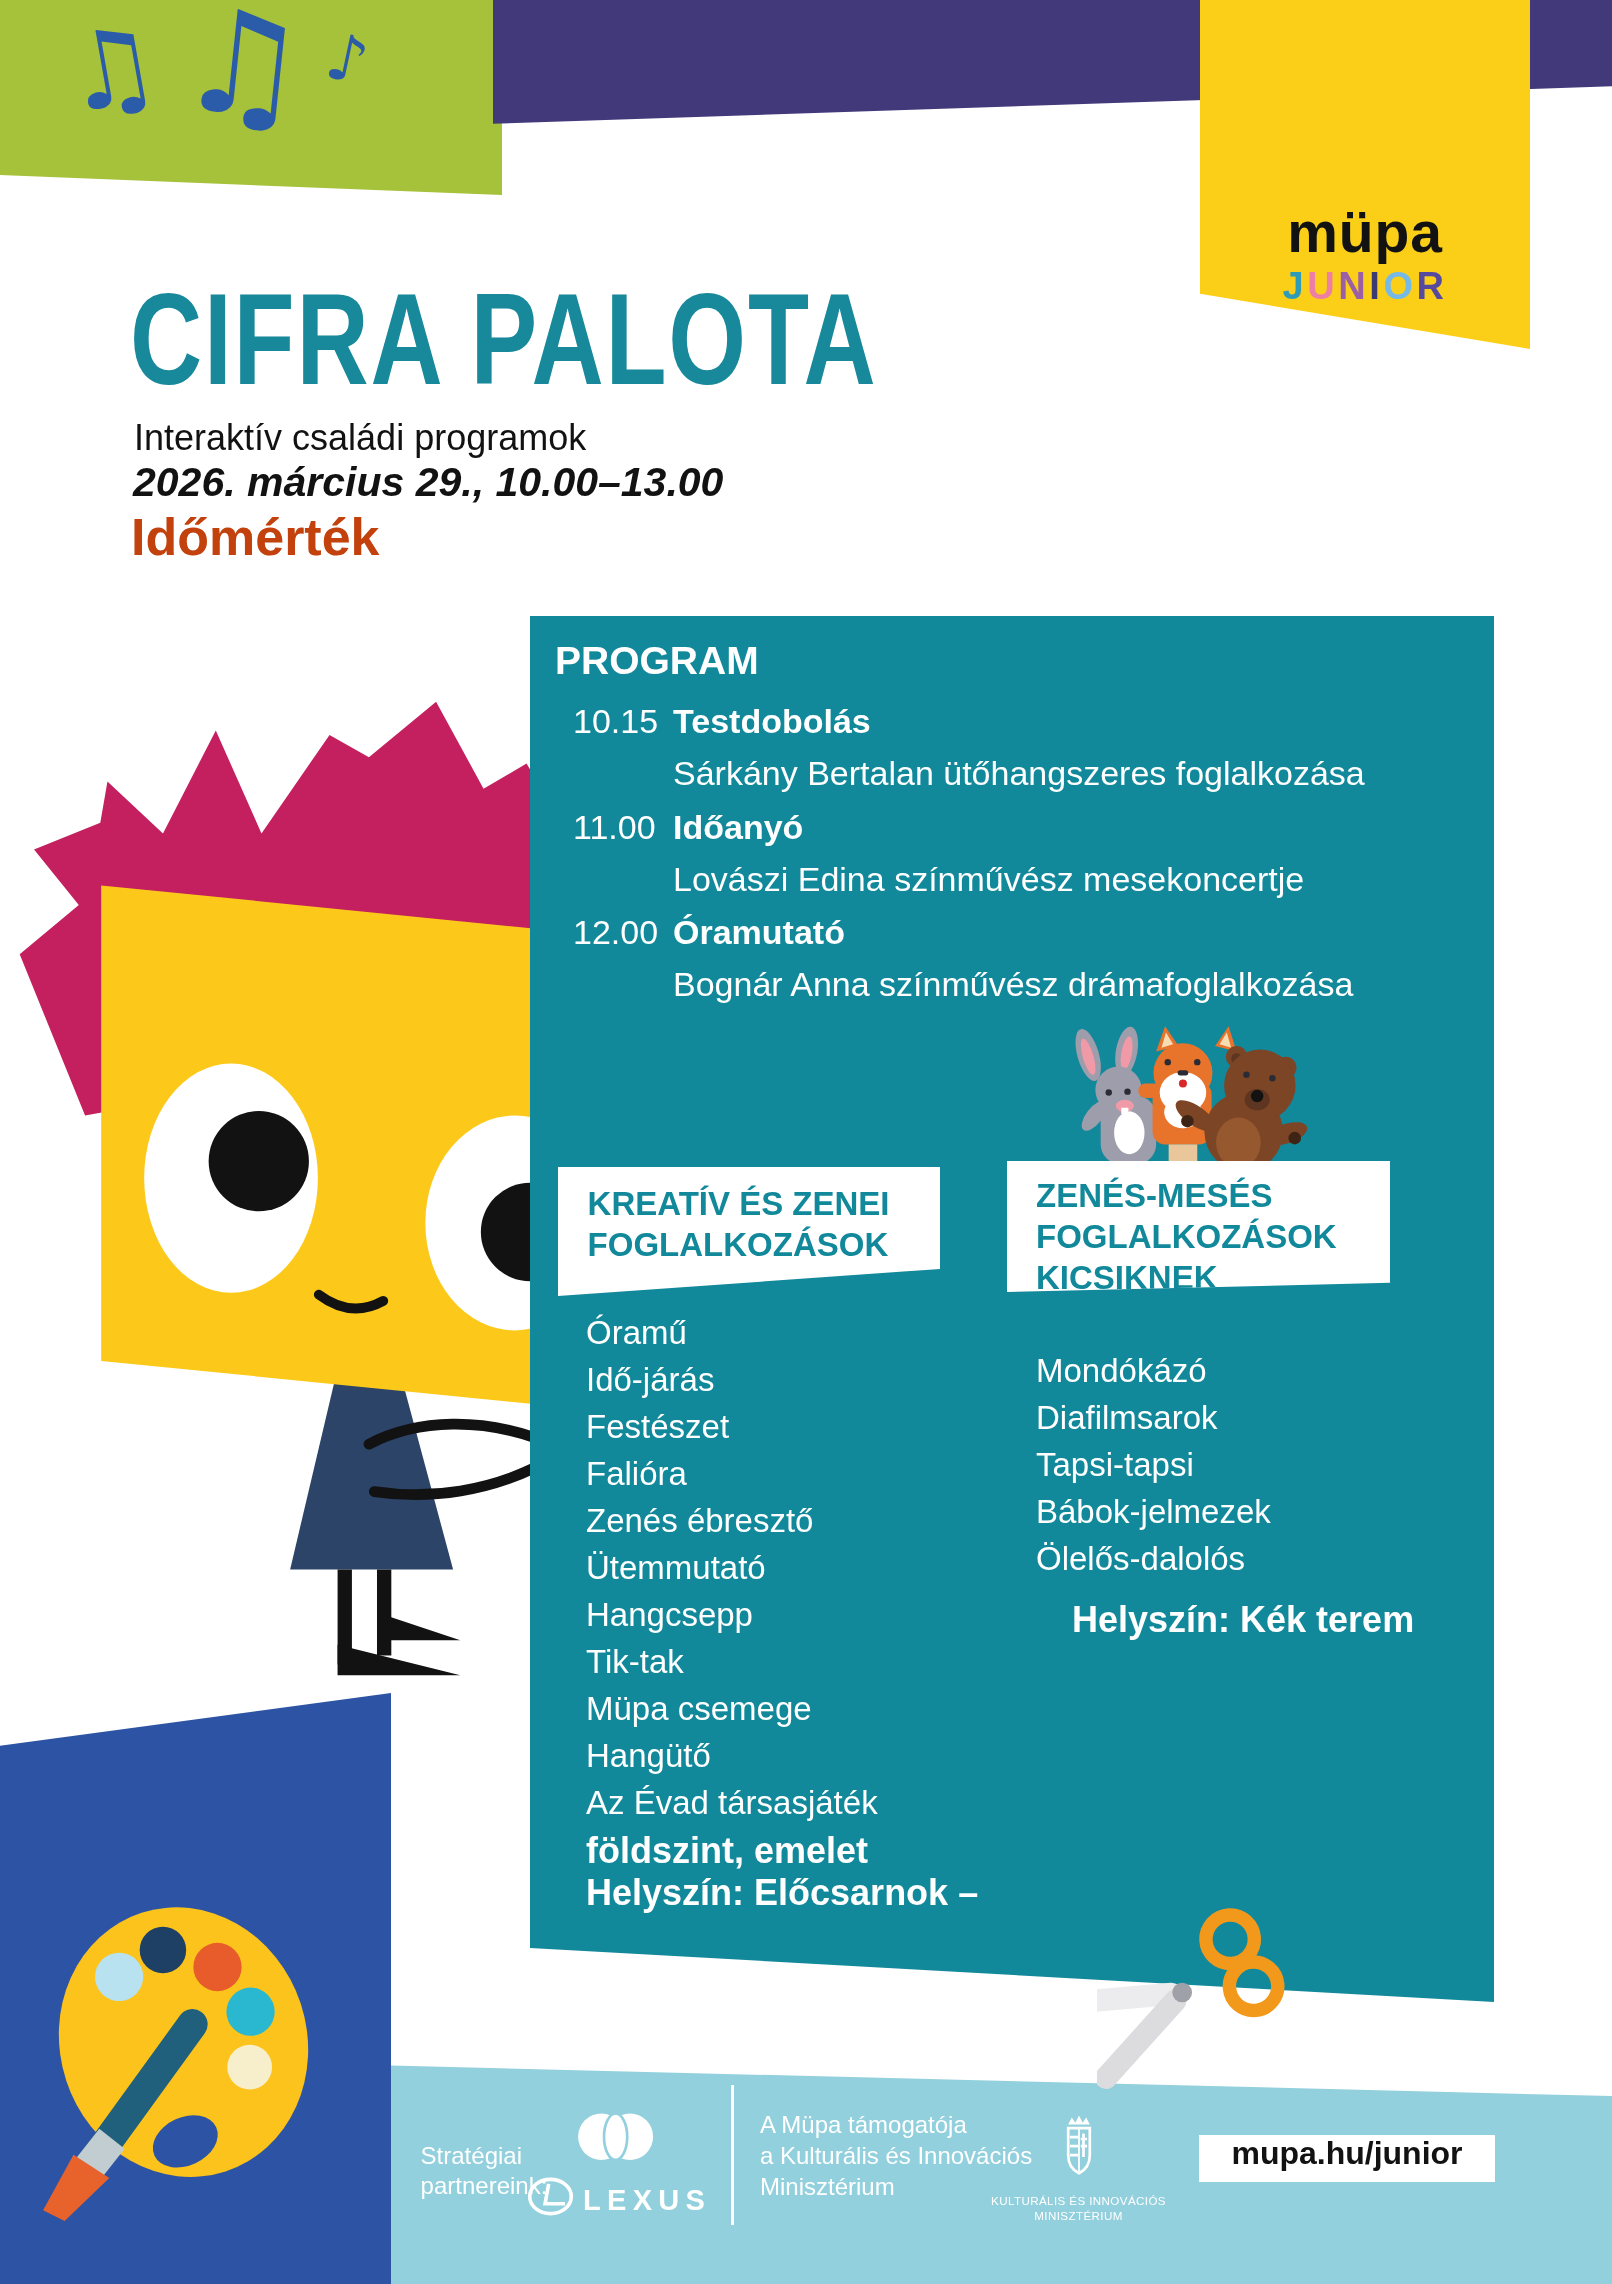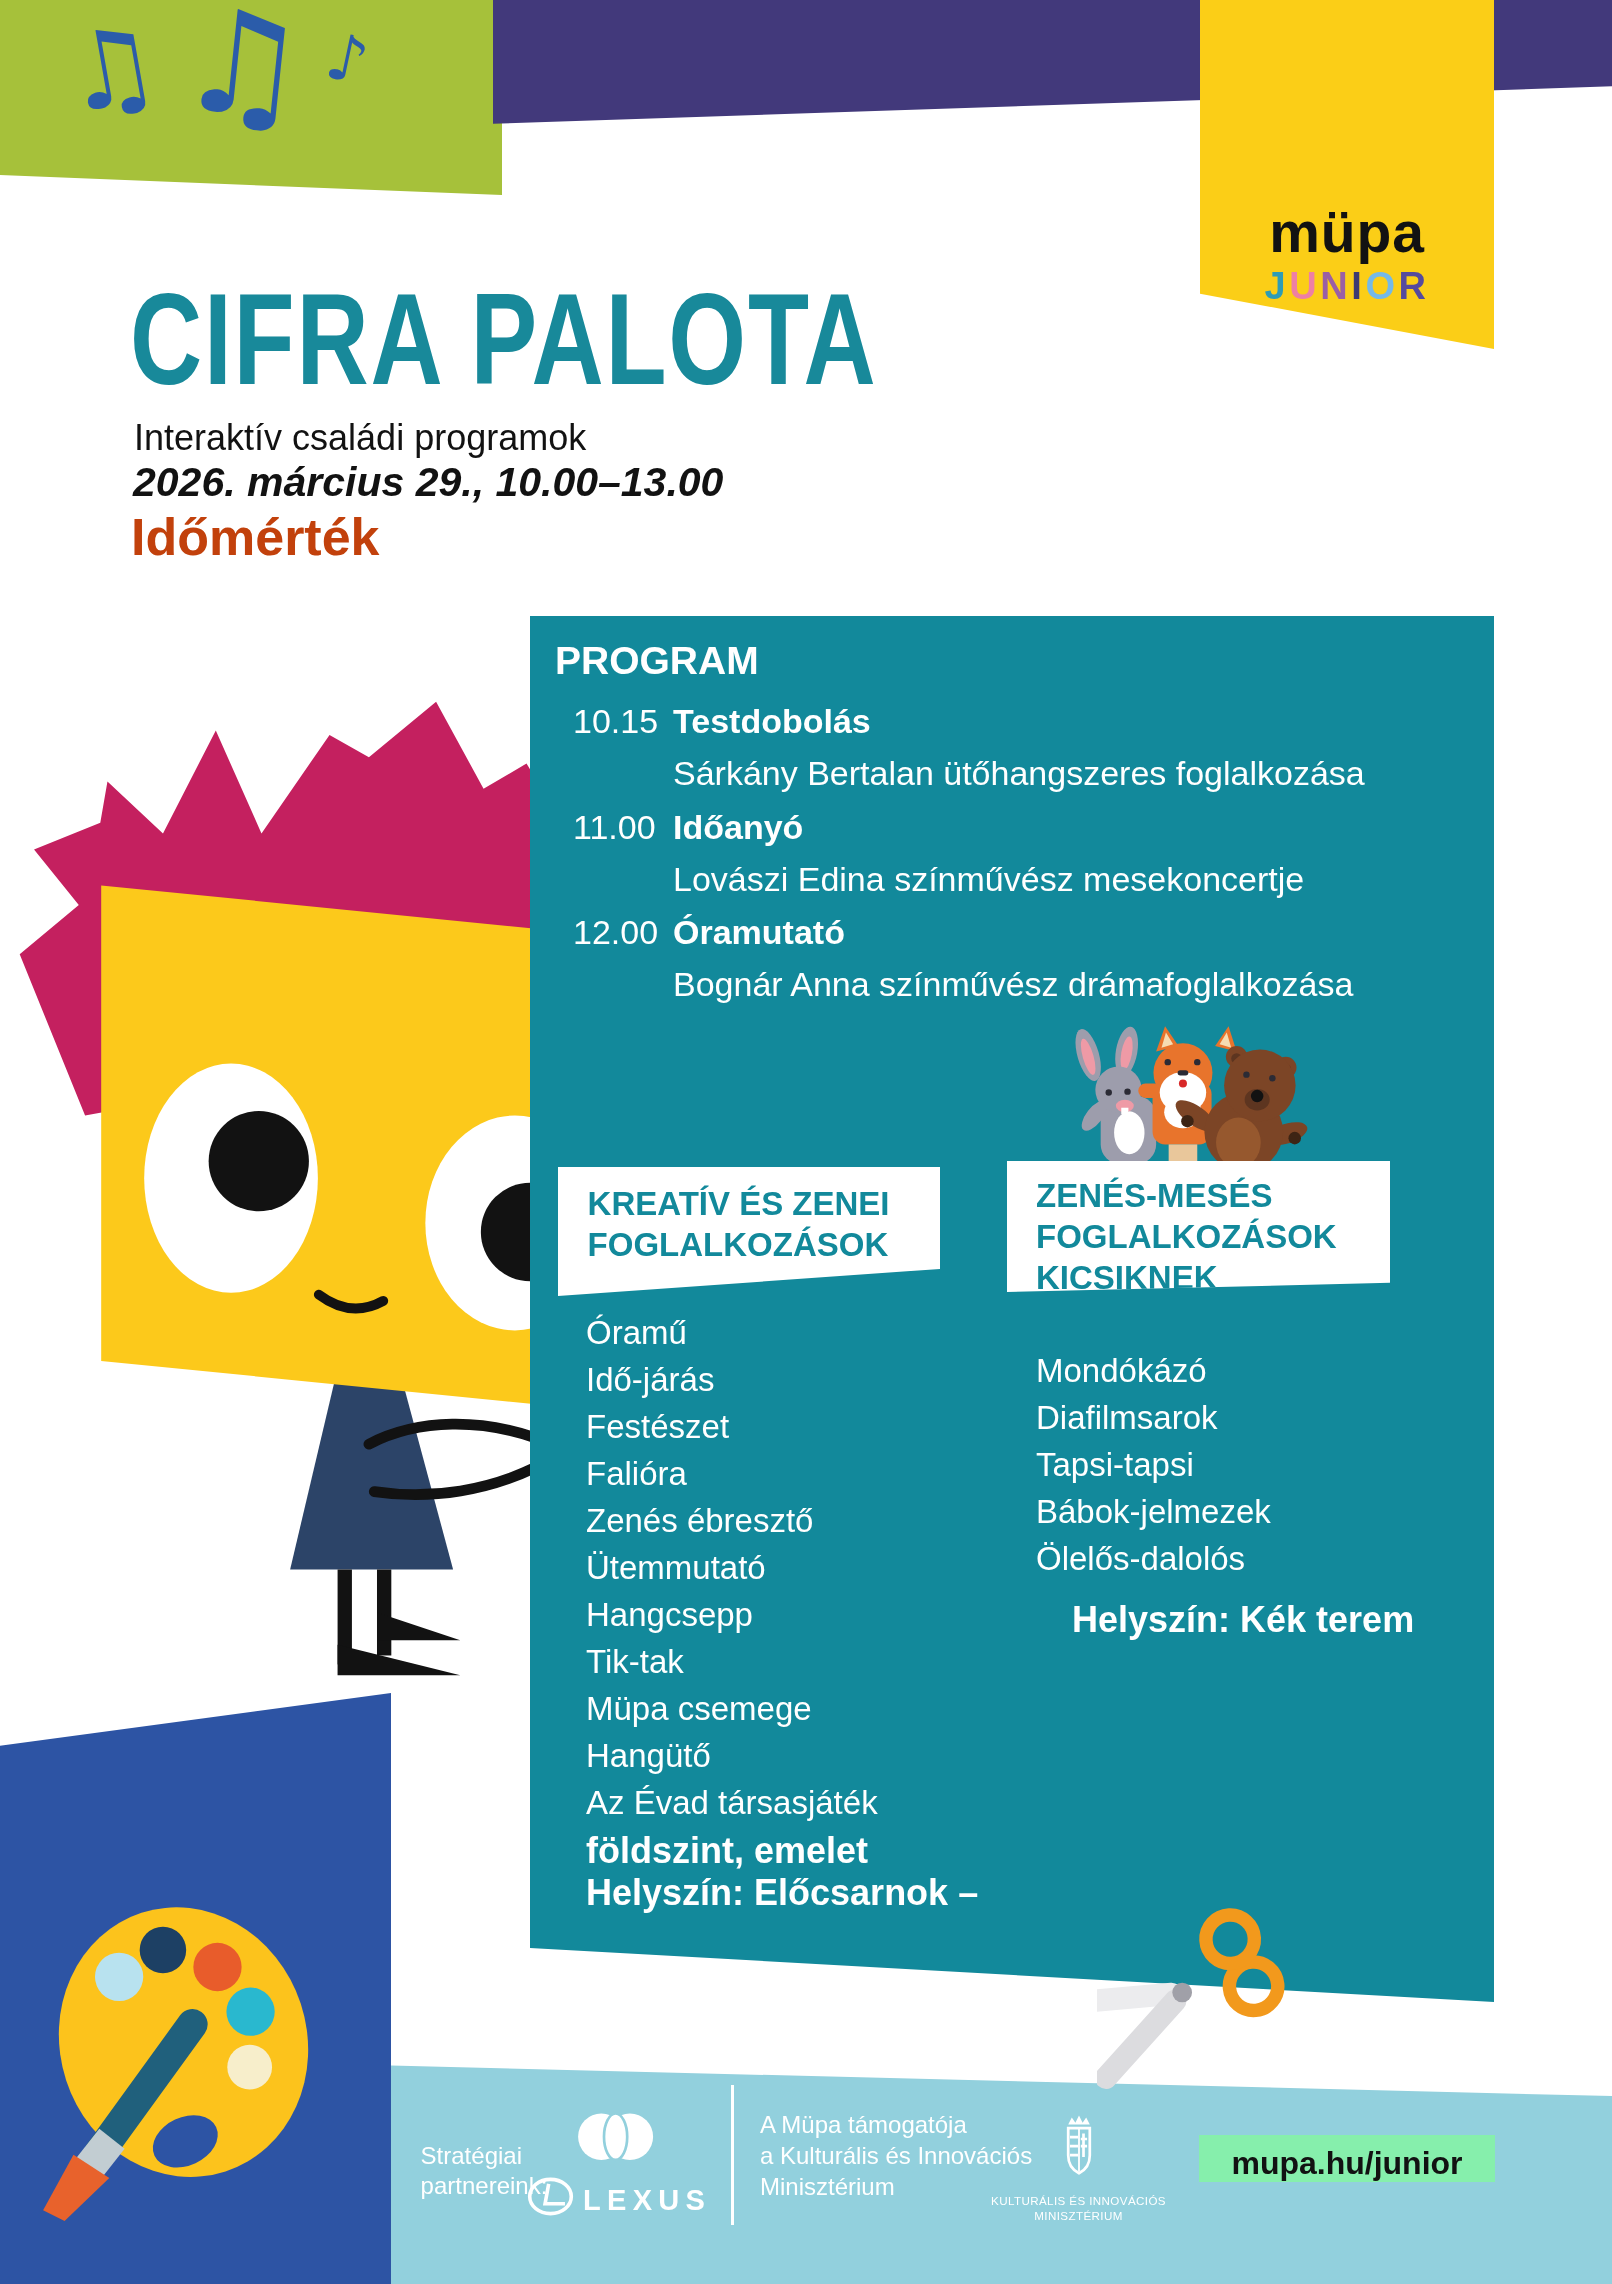--- a/index.html
+++ b/index.html
@@ -10,21 +10,21 @@
   .green-shape{position:absolute;left:0;top:0;width:502px;height:199px;background:#a6c13a;
     clip-path:polygon(0 0,100% 0,100% 98%,0 88%);z-index:1;}
   .note{position:absolute;color:#2b5caa;font-family:"DejaVu Sans",sans-serif;line-height:1;}
   .note1{left:63px;top:16px;font-size:107px;transform:rotate(-10deg);}
   .note2{left:179px;top:-7.2px;font-size:143px;transform:rotate(6deg);}
   .note3{left:327px;top:27px;font-size:64px;transform:rotate(12deg);}
 
   .purple-band{position:absolute;left:493px;top:0;width:1119px;height:125px;background:#42397b;
     clip-path:polygon(0 0,100% 0,100% 69%,0 99%);z-index:1;}
 
-  .yellow-banner{position:absolute;left:1200px;top:0;width:294px;height:356px;background:#fbce17;
+  .yellow-banner{position:absolute;left:1200px;top:0;width:330px;height:356px;background:#fbce17;
     clip-path:polygon(0 0,100% 0,100% 98%,0 82.5%);z-index:2;}
   .mupa-word{position:absolute;left:0;top:199px;width:100%;text-align:center;
     font-size:57px;font-weight:800;color:#121212;letter-spacing:0.9px;}
   .junior-word{position:absolute;left:0;top:265px;width:100%;text-align:center;
     font-size:38px;font-weight:800;letter-spacing:3.6px;}
   .jl0{color:#2e9cb6}.jl1{color:#ee7fa4}.jl2{color:#9a5fa5}
   .jl3{color:#3c3a72}.jl4{color:#74b9e8}.jl5{color:#564a9e}
 
   
   .title{position:absolute;left:130px;top:264px;font-size:100px;font-weight:900;color:#18899a;
@@ -72,22 +72,22 @@
     clip-path:polygon(0 1.6%,100% 15.3%,100% 100%,0 100%);z-index:1;color:#ffffff;}
   .partners-label{position:absolute;left:29.6px;top:79px;font-size:24px;line-height:29.6px;}
   .mupa-logo{position:absolute;left:176px;top:39px;width:99px;height:75px;}
   .lexus{position:absolute;left:136px;top:111px;width:215px;height:50px;}
   .lexus-text{position:absolute;left:56px;top:10.7px;font-size:29px;font-weight:bold;letter-spacing:6.3px;}
   .divider{position:absolute;left:340px;top:23px;width:2.7px;height:140px;background:#ffffff;}
   .supporter{position:absolute;left:369px;top:47px;font-size:24px;line-height:31px;}
   .crest{position:absolute;left:643px;top:50px;width:90px;height:81px;}
   .ministry-caption{position:absolute;left:598px;top:131px;width:179px;text-align:center;
     font-size:11.6px;line-height:15px;letter-spacing:0.4px;font-variant:small-caps;}
-  .website-box{position:absolute;left:808px;top:73px;width:296px;height:47px;background:#86efac;
-    display:flex;align-items:flex-end;justify-content:center;}
+  .website-box{position:absolute;left:808px;top:73px;width:296px;height:47px;background:#ffffff;
+    display:flex;align-items:flex-start;justify-content:center;}
   .website-box span{font-size:32px;font-weight:bold;color:#121212;}
 </style>
 </head>
 <body>
 
 <div class="page">
 
   <div class="green-shape">
     <span class="note note1">♫</span>
     <span class="note note2">♫</span>

